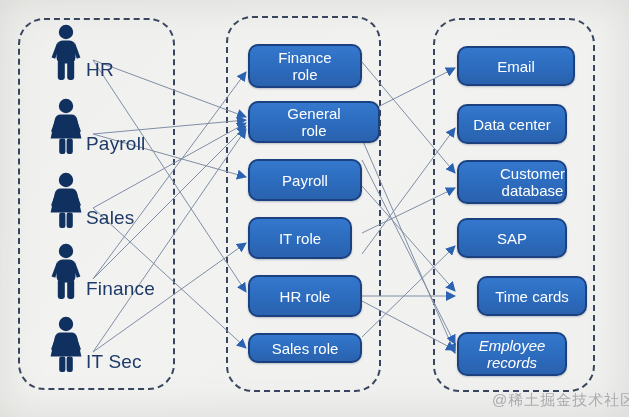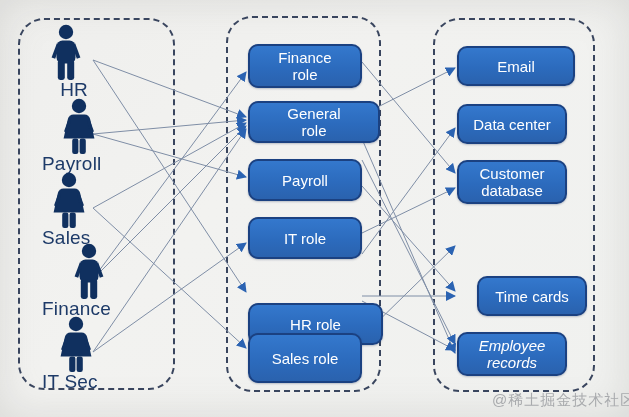--- a/index.html
+++ b/index.html
@@ -6,21 +6,21 @@
   .canvas{
     position:relative;width:629px;height:417px;overflow:hidden;
     background:linear-gradient(135deg,#efefed 0%,#f2f2f0 40%,#f0f1ef 100%);
     box-shadow:inset 0 0 42px rgba(110,110,108,.18);
     font-family:"Liberation Sans","DejaVu Sans",sans-serif;
   }
   .panel{position:absolute;border:2.4px dashed #39455e;border-radius:26px;box-sizing:border-box;z-index:1;}
   .panel-users{left:18px;top:18px;width:157px;height:372px;}
   .panel-roles{left:226px;top:16px;width:155px;height:376px;}
   .panel-resources{left:433px;top:18px;width:162px;height:374px;}
-  .user{position:absolute;display:flex;align-items:flex-end;z-index:4;flex-direction:column;}
+  .user{position:absolute;display:flex;align-items:flex-end;z-index:4;}
   .user svg{display:block;}
   .user .lbl{font-size:19px;color:#1d3a68;line-height:1;margin-left:-2px;padding-bottom:1px;letter-spacing:.2px;}
   .node{
     position:absolute;display:flex;align-items:center;justify-content:center;
     text-align:center;color:#fff;font-size:15px;line-height:17px;white-space:pre-line;
     background:linear-gradient(180deg,#3478cd 0%,#2c6bbd 55%,#2a62ae 100%);
     border:2.4px solid #1b4181;border-radius:10px;box-sizing:border-box;z-index:4;
     box-shadow:0 1px 2px rgba(20,40,80,.25);
   }
   svg.connectors{position:absolute;left:0;top:0;z-index:3;pointer-events:none;}
@@ -97,27 +97,28 @@
           <rect x="22.6" y="40.5" width="6.2" height="15.5" rx="2.2"></rect>
         </g>
       </svg>
       <span class="lbl">IT Sec</span>
     </div>
     <div class="node" style="left: 248px; top: 44px; width: 114px; height: 44px;"><span>Finance
 role</span></div>
     <div class="node" style="left: 248px; top: 101px; width: 132px; height: 42px;"><span>General
 role</span></div>
     <div class="node" style="left: 248px; top: 159px; width: 114px; height: 42px;"><span>Payroll</span></div>
-    <div class="node" style="left: 248px; top: 217px; width: 114px; height: 42px; justify-content: center;"><span>IT role</span></div>
-    <div class="node" style="left: 248px; top: 275px; width: 135px; height: 42px; margin-top: 28px;"><span>HR role</span></div>
-    <div class="node" style="left: 248px; top: 333px; width: 114px; height: 50px;"><span>Sales role</span></div>
+    <div class="node" style="left: 248px; top: 217px; width: 104px; height: 42px; justify-content: center;"><span>IT role</span></div>
+    <div class="node" style="left: 248px; top: 275px; width: 114px; height: 42px;"><span>HR role</span></div>
+    <div class="node" style="left: 248px; top: 333px; width: 114px; height: 30px;"><span>Sales role</span></div>
     <div class="node" style="left: 457px; top: 46px; width: 118px; height: 40px; text-align: right;"><span>Email</span></div>
     <div class="node" style="left: 457px; top: 104px; width: 110px; height: 40px;"><span>Data center</span></div>
-    <div class="node" style="left: 457px; top: 160px; width: 110px; height: 44px;"><span>Customer
+    <div class="node" style="left: 457px; top: 160px; width: 110px; height: 44px; justify-content: flex-end;"><span>Customer
 database</span></div>
+    <div class="node" style="left: 457px; top: 218px; width: 110px; height: 40px;"><span>SAP</span></div>
     <div class="node" style="left: 457px; top: 276px; width: 110px; height: 40px; margin-left: 20px;"><span>Time cards</span></div>
     <div class="node" style="left: 457px; top: 332px; width: 110px; height: 44px; font-style: italic;"><span>Employee
 records</span></div>
     <svg class="connectors" width="629" height="417" viewBox="0 0 629 417">
       <defs>
         <marker id="ah" viewBox="0 0 10 10" refX="9" refY="5" markerWidth="10" markerHeight="10" orient="auto">
           <path d="M0 0 L10 5 L0 10 Z" fill="#2b63b2"></path>
         </marker>
       </defs>
       <line x1="93" y1="60" x2="246" y2="117" stroke="#7f8ea6" stroke-width="1" marker-end="url(#ah)"></line>

